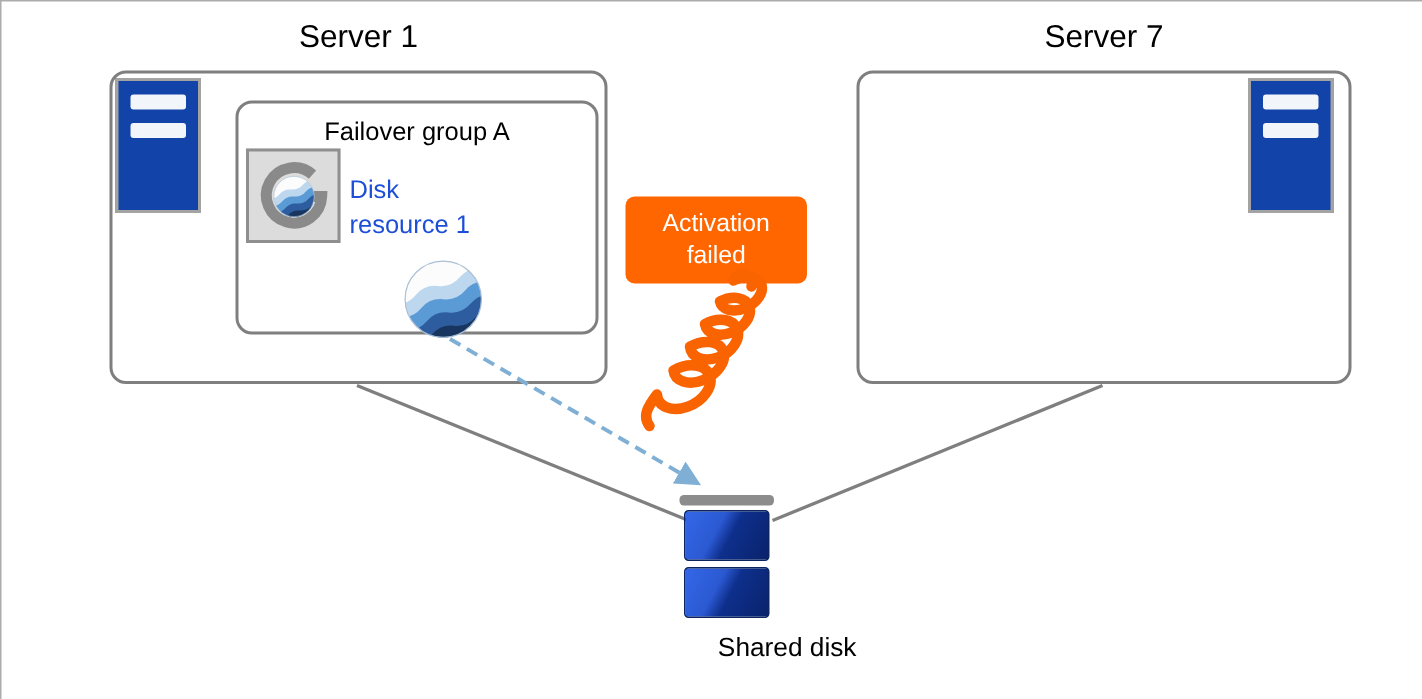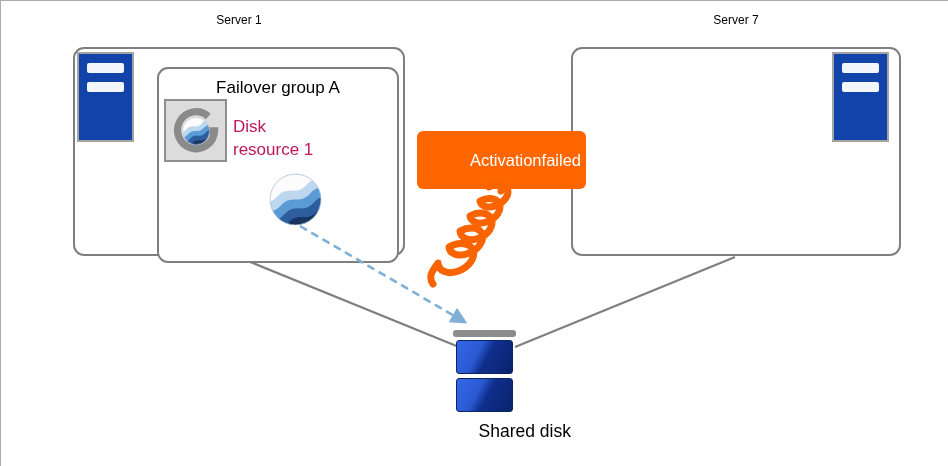--- a/index.html
+++ b/index.html
@@ -1,26 +1,26 @@
 <!DOCTYPE html>
 <html><head>
 <meta charset="utf-8">
 <style>
   html,body{margin:0;padding:0;background:#ffffff;font-family:"Liberation Sans",sans-serif;}
   .canvas{position:relative;width:948px;height:466px;background:#fff;border:1px solid #ACACAC;overflow:hidden;}
   .svglayer{position:absolute;left:0;top:0;width:948px;height:466px;pointer-events:none;}
-  .title{position:absolute;font-size:12px;color:#000;text-align:center;}
+  .title{position:absolute;font-size:21px;color:#000;text-align:center;}
   .node-box{position:absolute;background:#fff;border:2.5px solid #7F7F7F;border-radius:11px;box-sizing:border-box;}
   .server-icon{position:absolute;width:57px;height:90px;background:#1243A8;border:2px solid #A3A3A3;box-sizing:border-box;}
   .server-icon .slot{width:37px;height:10px;background:#F2F5FA;border-radius:2px;margin:9px 0 0 8px;}
   .glogo{position:absolute;left:5px;top:30px;width:63px;height:63px;background:#DCDCDC;border:2px solid #8F8F8F;box-sizing:border-box;display:flex;align-items:center;justify-content:center;}
   .failover-label{position:absolute;left:0;top:9px;width:100%;text-align:center;font-size:17px;color:#000;}
-  .disk-res-label{position:absolute;left:74px;top:46px;font-size:17px;line-height:23px;color:#be185d;}
+  .disk-res-label{position:absolute;left:74px;top:46px;font-size:17px;line-height:23px;color:#1d4ed8;}
   .wave-ball{position:absolute;left:110px;top:104px;width:53px;height:53px;}
-  .badge{position:absolute;left:416px;top:130px;width:121px;height:58px;background:#FF6600;border-radius:6px;color:#fff;font-size:16.5px;line-height:21px;display:flex;flex-direction:row;align-items:center;justify-content:center;text-align:center;padding-left:48px;}
+  .badge{position:absolute;left:416px;top:130px;width:121px;height:58px;background:#FF6600;border-radius:6px;color:#fff;font-size:16.5px;line-height:21px;display:flex;flex-direction:column;align-items:center;justify-content:center;text-align:center;}
   .disk-cap{position:absolute;left:452px;top:329px;width:63px;height:7px;background:#8C8C8C;border-radius:3px;}
   .disk-box{position:absolute;left:455px;width:57px;height:34px;border-radius:3px;background:linear-gradient(118deg,#3467E8 0%,#2B59D2 38%,#0E2F8C 54%,#09226B 100%);border:1px solid #0A2560;box-sizing:border-box;}
   .disk-label{position:absolute;left:398px;top:420px;width:172px;text-align:right;font-size:17.5px;color:#000;}
 </style>
 </head>
 <body>
 
 <div class="canvas">
 
   <svg class="svglayer">
@@ -44,21 +44,21 @@
     <line x1="237" y1="256" x2="458" y2="346" stroke="#7F7F7F" stroke-width="2.2"></line>
     <line x1="734" y1="256" x2="514" y2="346" stroke="#7F7F7F" stroke-width="2.2"></line>
   </svg>
 
   <div class="title" style="left:72px;top:12px;width:332px;">Server 1</div>
   <div class="title" style="left:570px;top:12px;width:330px;">Server 7</div>
 
   <div class="node-box" style="left:72px;top:46px;width:332px;height:209px;"></div>
   <div class="node-box" style="left:570px;top:46px;width:330px;height:209px;"></div>
 
-  <div class="node-box" style="left:156px;top:66px;width:242px;height:196px;">
+  <div class="node-box" style="left:156px;top:66px;width:242px;height:156px;">
     <div class="failover-label">Failover group A</div>
 
     <div class="glogo">
       <svg width="56" height="56" viewBox="0 0 100 100">
         <path d="M 72 24 A 33 33 0 1 0 83 50 L 57 50" fill="none" stroke="#8A8A8A" stroke-width="13"></path>
         <use href="#waveBall" transform="translate(25,25) scale(0.5)"></use>
       </svg>
     </div>
 
     <div class="disk-res-label">

